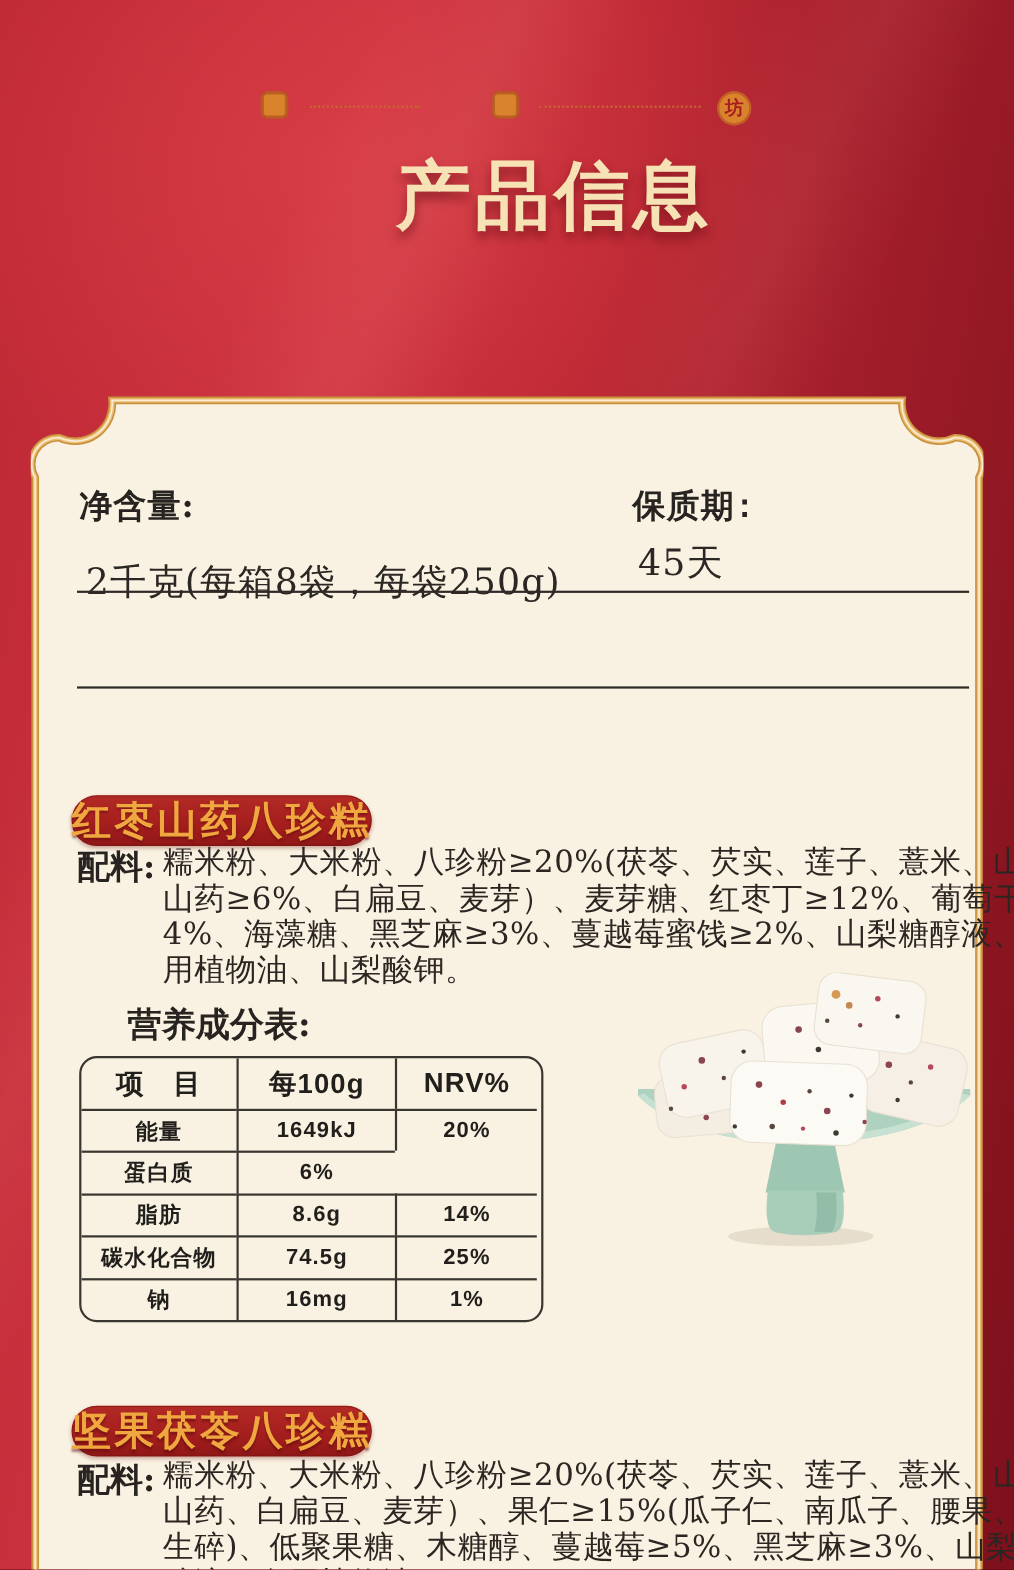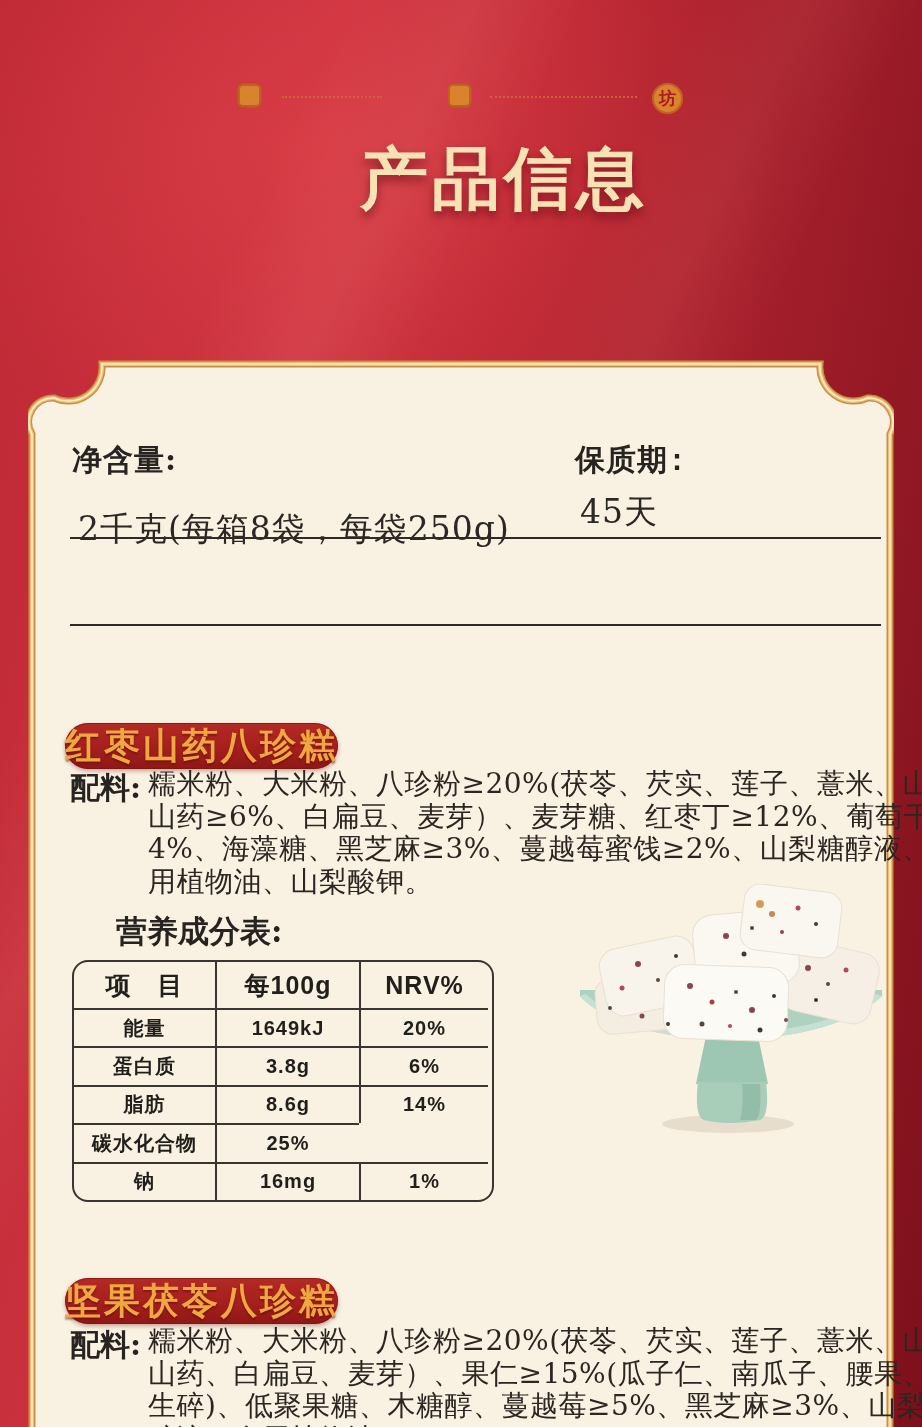--- a/index.html
+++ b/index.html
@@ -105,32 +105,32 @@
     <div class="nbody">
 
         <div class="nrow">
           <div class="ncell">能量</div>
           <div class="ncell">1649kJ</div>
           <div class="ncell">20%</div>
         </div>
 
         <div class="nrow">
           <div class="ncell">蛋白质</div>
-          <div class="ncell">3.8g</div>
           <div class="ncell">6%</div>
         </div>
 
         <div class="nrow">
           <div class="ncell">脂肪</div>
           <div class="ncell">8.6g</div>
           <div class="ncell">14%</div>
         </div>
 
         <div class="nrow">
           <div class="ncell">碳水化合物</div>
+          <div class="ncell">74.5g</div>
           <div class="ncell">25%</div>
         </div>
 
         <div class="nrow">
           <div class="ncell">钠</div>
           <div class="ncell">16mg</div>
           <div class="ncell">1%</div>
         </div>
       </div>
   </div>

